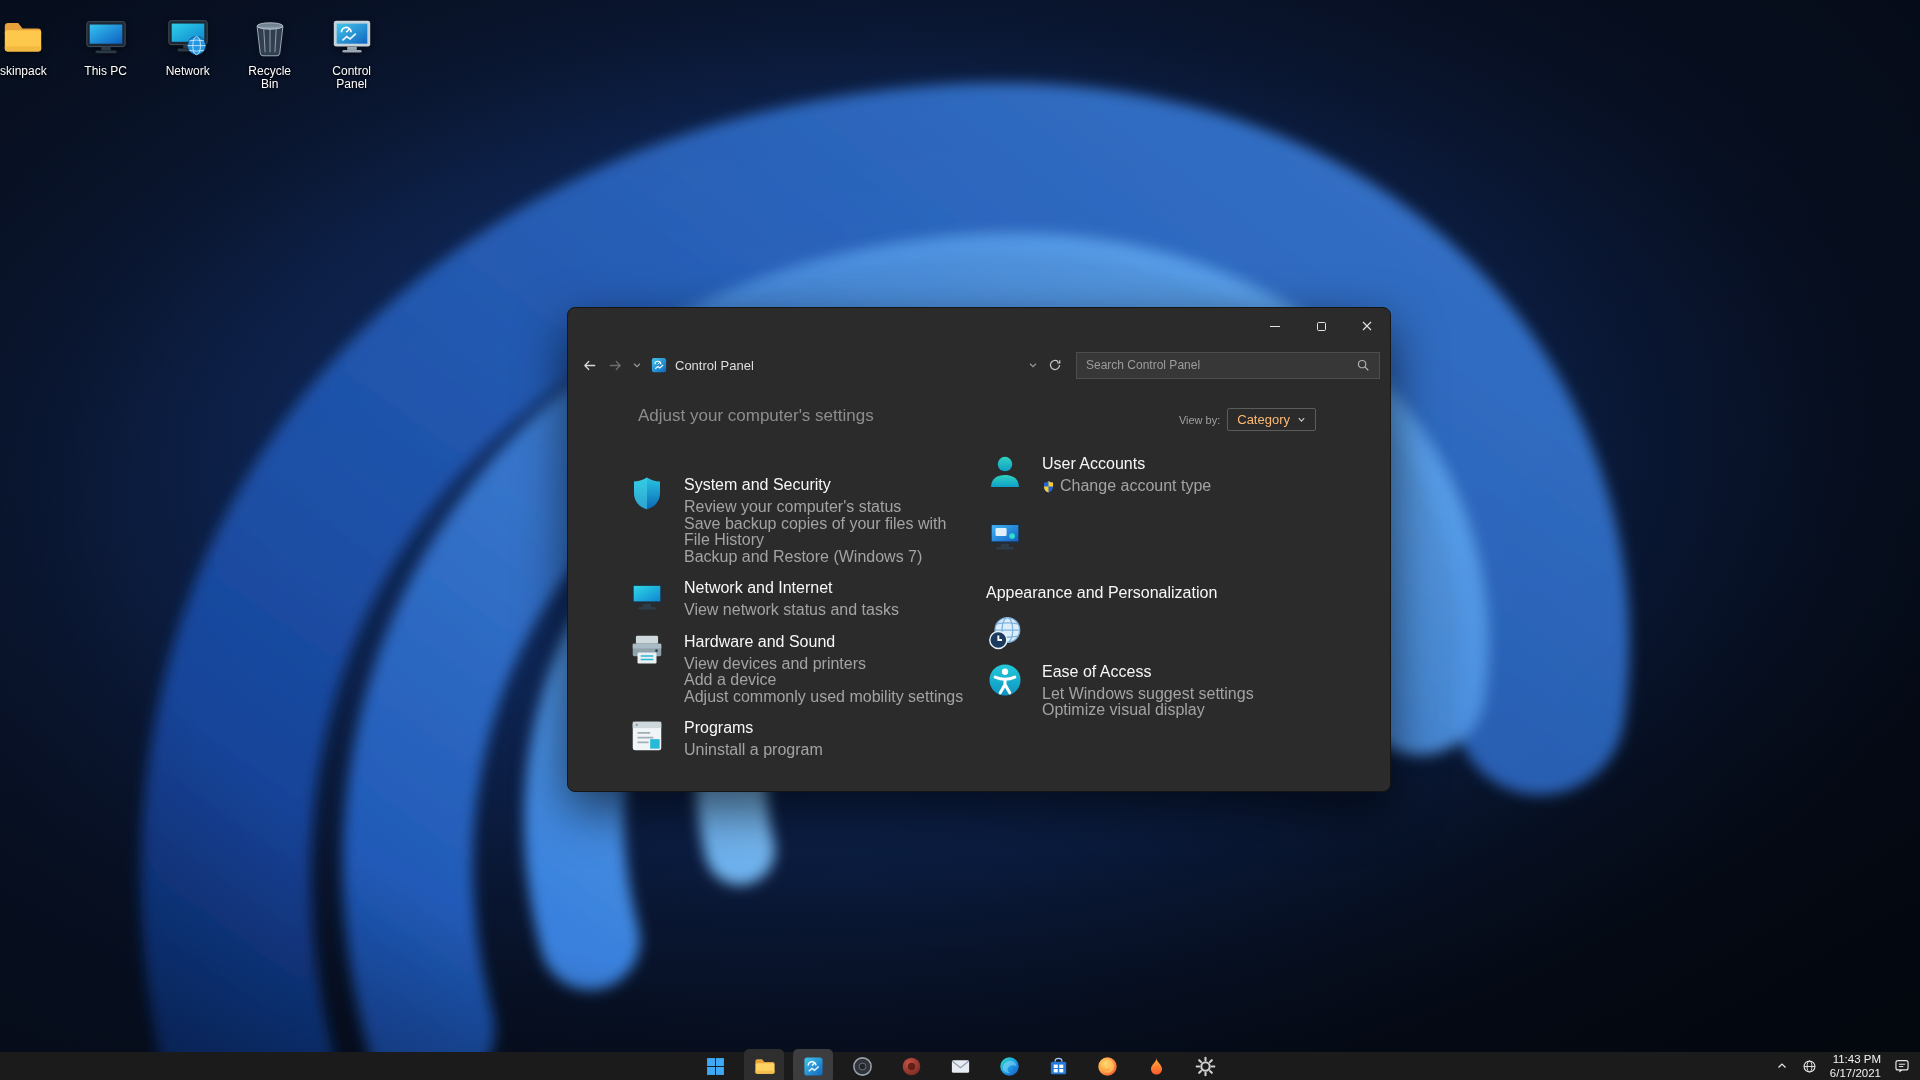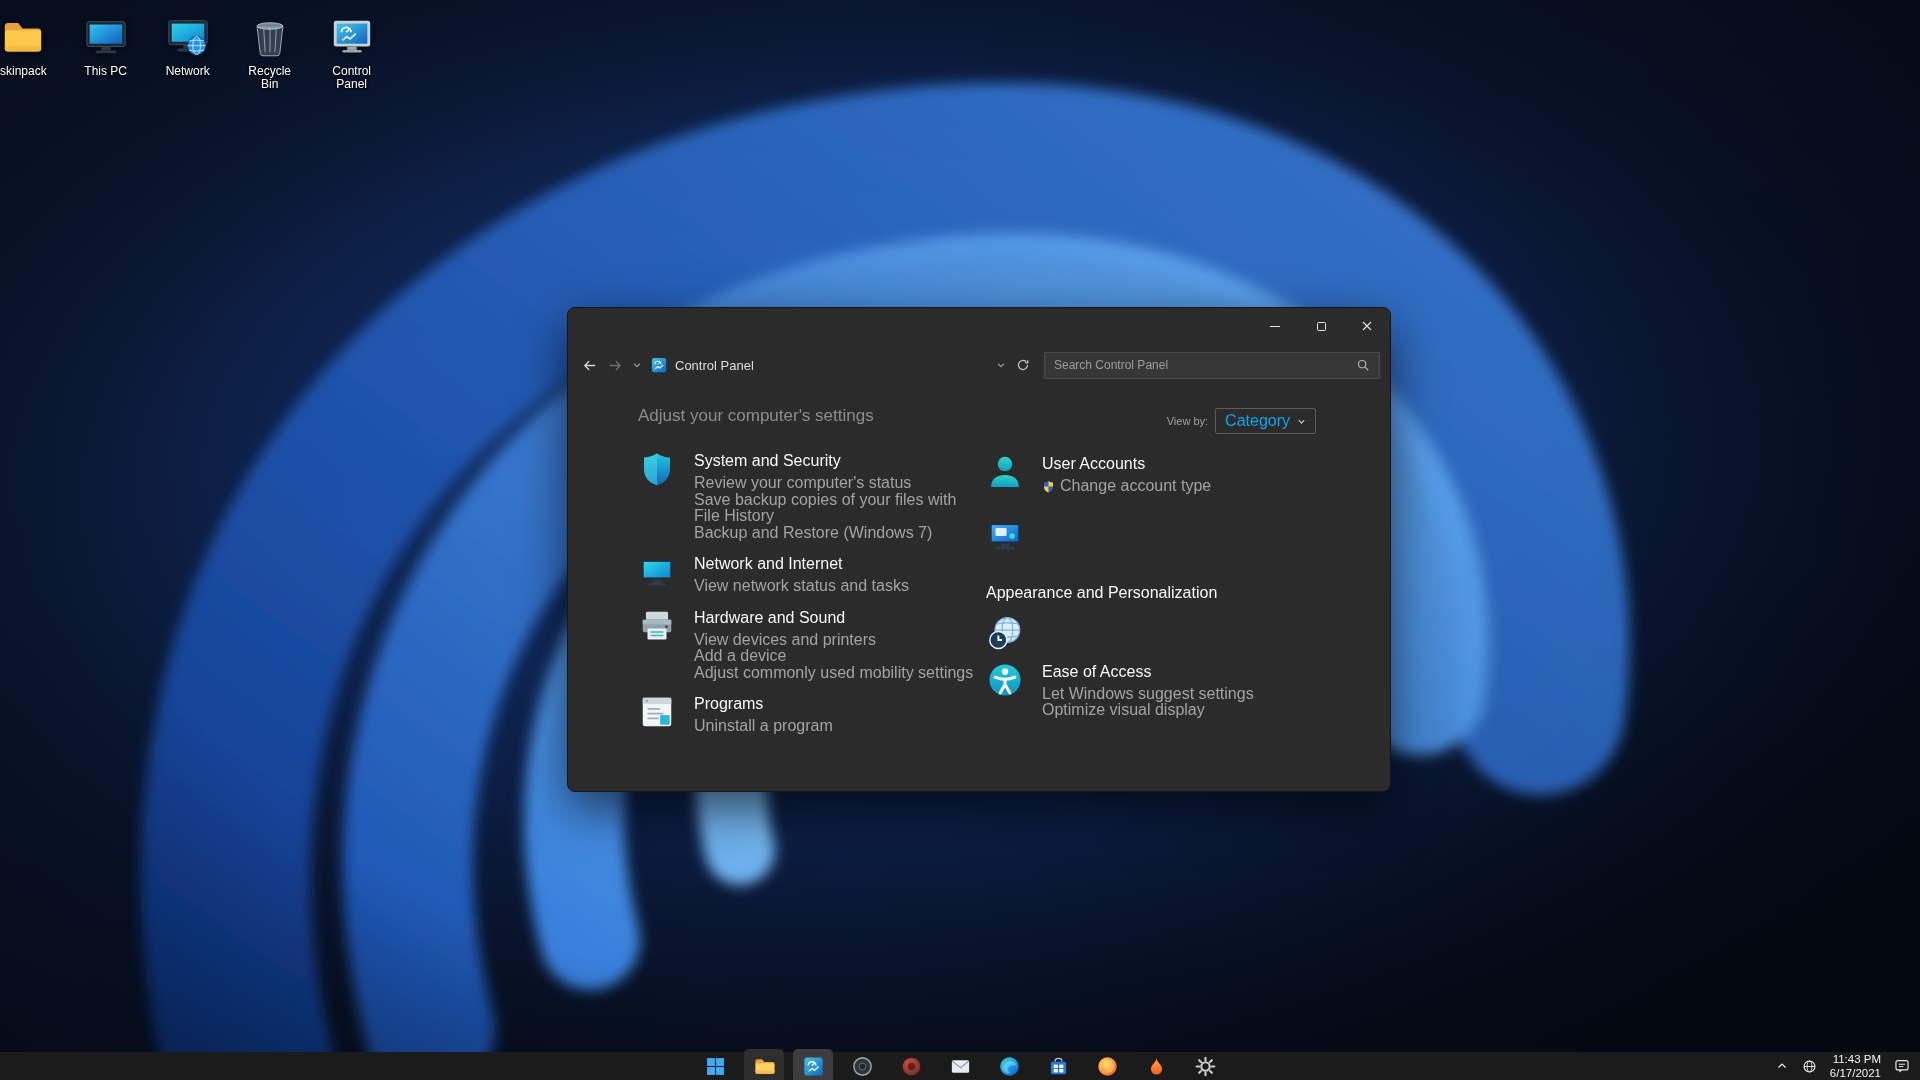--- a/index.html
+++ b/index.html
@@ -24,34 +24,34 @@
   .min-glyph { width:10px; height:1px; background:#e4e4e4; display:block; }
   .max-glyph { width:9px; height:9px; border:1px solid #e4e4e4; border-radius:1.5px; display:block; }
 
   .navbar { height:42px; display:flex; align-items:center; padding:0 10px 0 8px; }
   .nav-btn { background:none; border:none; width:26px; height:28px; display:flex; align-items:center; justify-content:center; cursor:pointer; flex:none; }
   .nav-btn.narrow { width:18px; }
   .addr-icon { width:18px; height:18px; margin:0 7px 0 4px; flex:none; display:flex; }
   .addr-icon svg { width:18px; height:18px; }
   .addr-text { font-size:13px; color:#dedede; white-space:nowrap; cursor:default; }
   .nav-spacer { flex:1; height:100%; }
-  .search-box { width:336px; height:27px; margin-left:8px; background:#373737; border:1px solid #4d4d4d;
+  .search-box { width:304px; height:27px; margin-left:8px; background:#373737; border:1px solid #4d4d4d;
                 display:flex; align-items:center; padding:0 9px; flex:none; }
   .search-input { flex:1; background:transparent; border:none; outline:none; font-family:inherit; font-size:12px; color:#cfcfcf; }
   .search-input::placeholder { color:#9c9c9c; opacity:1; }
 
   .win-body { position:relative; height:calc(100% - 78px); }
   .heading { position:absolute; left:70px; top:20px; font-size:17px; font-weight:400; color:#8d8d8d; }
   .viewby { position:absolute; top:22px; right:74px; display:flex; align-items:center; gap:7px; }
   .viewby-label { font-size:11px; color:#a0a0a0; }
   .viewby-select { display:flex; align-items:center; gap:7px; border:1px solid #5c5c5c; border-radius:2px; padding:3px 9px; cursor:pointer; }
-  .viewby-value { font-size:16px; color:#0ea5e9;text-align:right; }
+  .viewby-value { font-size:13px; color:#fdba74;text-align:right; }
 
   .col { position:absolute; top:64px; }
-  .col-left { left:70px; width:345px; }
+  .col-left { left:60px; width:345px;margin-top:24px; }
   .col-right { left:418px; top:67px; width:365px; }
   .category { display:flex; gap:18px; margin-bottom:12px; }
   .mb-lg { margin-bottom:22px; }
   .mb-sm { margin-bottom:8px;flex-direction:column; }
   .cat-icon { width:38px; height:38px; flex:none; cursor:pointer; display:flex; }
   .cat-icon svg { width:38px; height:38px; }
   .cat-text { padding-top:1px; }
   .cat-title { display:block; font-size:16px; font-weight:400; color:#f7f7f7; text-decoration:none; margin-bottom:4px; cursor:pointer; line-height:20px; }
   .solo .cat-title { margin-top:9px; }
   .cat-link { display:flex; align-items:center; gap:5px; font-size:16px; color:#a3a3a3; text-decoration:none; line-height:16.5px; cursor:pointer; }

